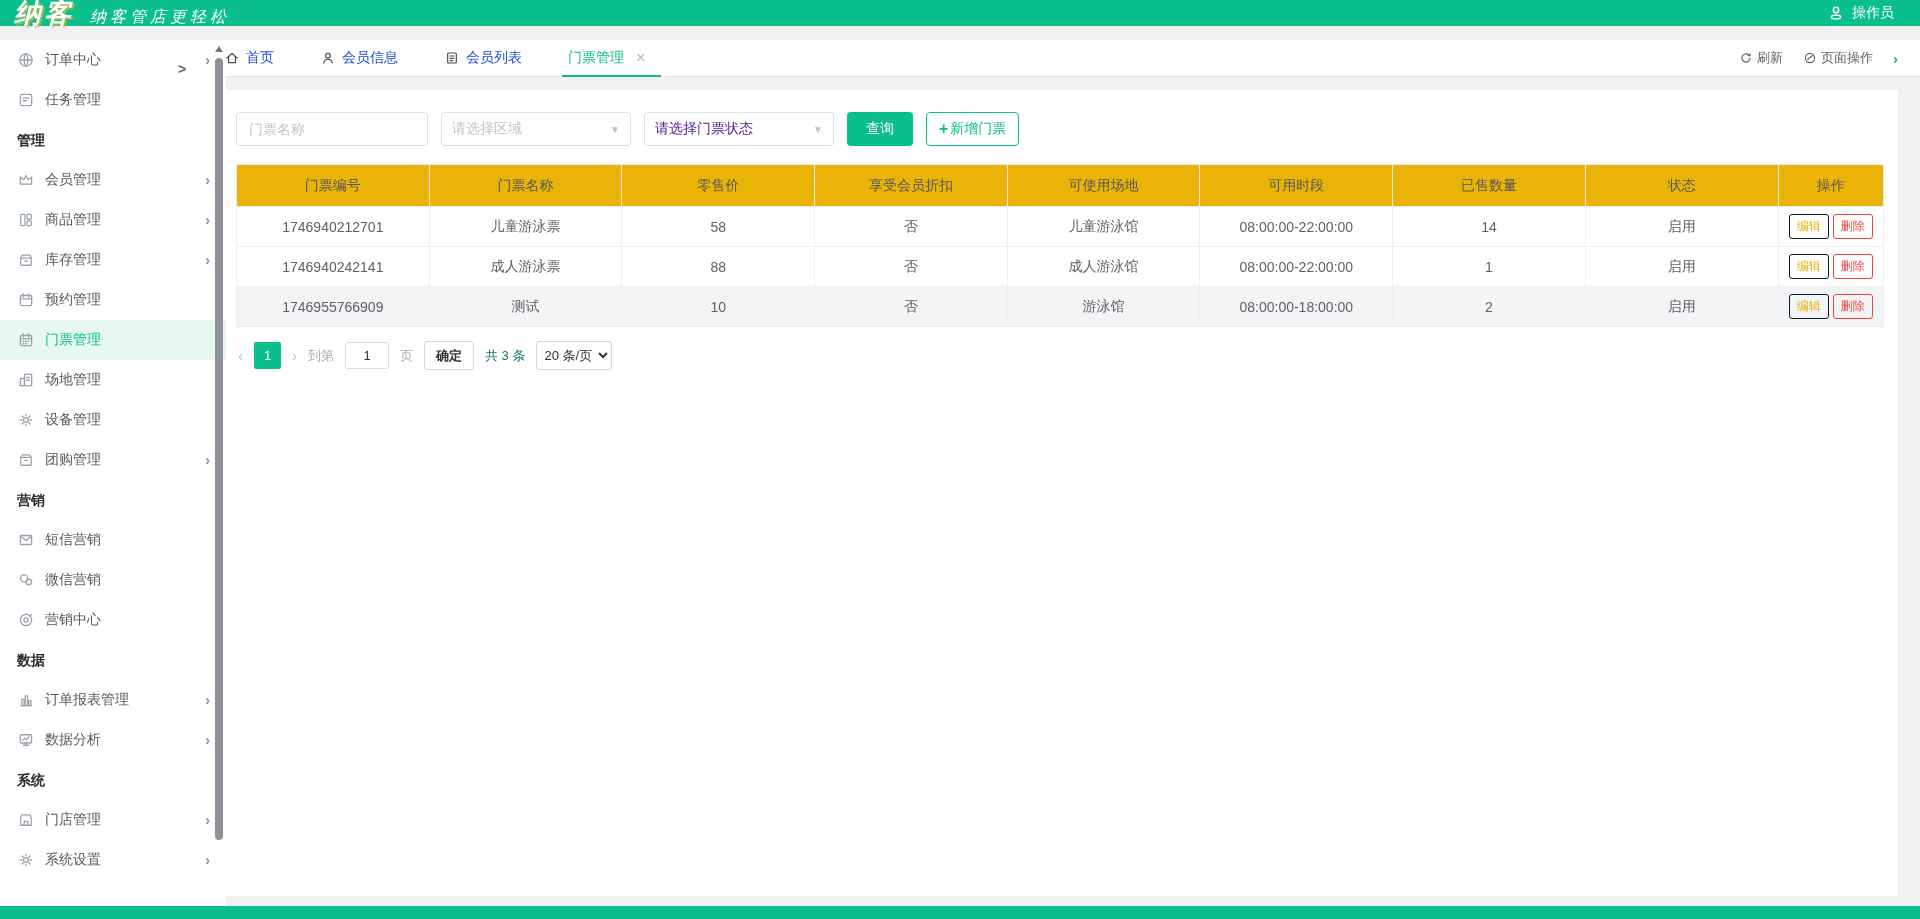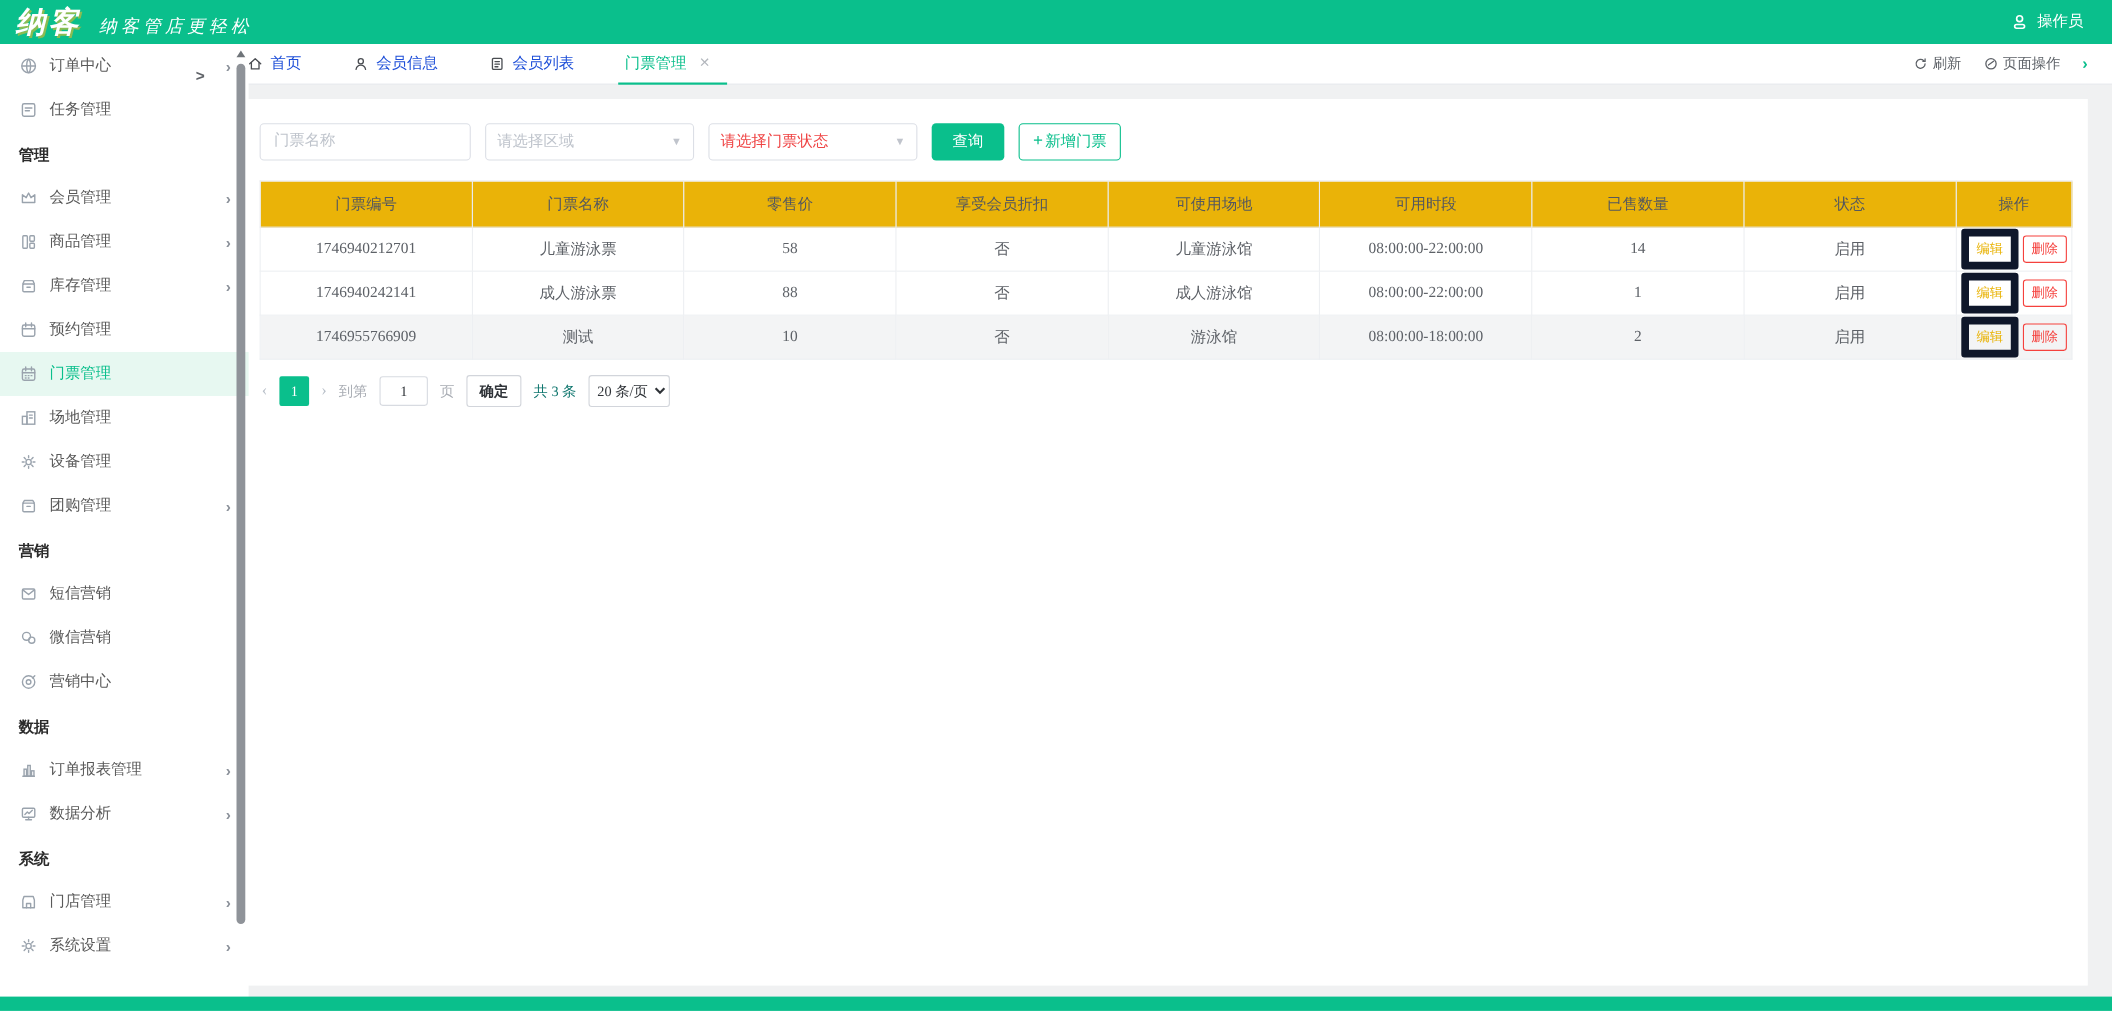--- a/index.html
+++ b/index.html
@@ -5,21 +5,21 @@
   * { margin:0; padding:0; box-sizing:border-box; }
   html,body { width:1920px; height:919px; }
   body {
     position:relative; overflow:hidden; background:#f0f1f2;
     font-family:"Liberation Sans","DejaVu Sans",sans-serif;
   }
   svg { display:block; }
 
   
   .app-header {
-    position:absolute; top:0; left:0; right:0; height:40px;
+    position:absolute; top:0; left:0; right:0; height:26px;
     background:#0abf8c; display:flex; align-items:center;
     justify-content:space-between; padding:0 26px 0 14px; z-index:30;
   }
   .logo-wrap { display:flex; align-items:baseline; gap:16px; }
   .logo-text {
     font-size:27px; font-weight:bold; font-style:italic; color:#fff;
     letter-spacing:3px; text-shadow:2px 2px 0 rgba(245,185,35,.55);
   }
   .slogan {
     font-family:"DejaVu Serif","Liberation Serif",serif;
@@ -53,45 +53,45 @@
   .tab { display:flex; align-items:center; gap:6px; margin-right:46px; height:100%; font-size:14px; color:#1d4ed8; cursor:pointer; position:relative; }
   .tab .t-ico { width:16px; height:16px; }
   .tab.active { color:#0abf8c; }
   .tab.active::after { content:""; position:absolute; left:-6px; right:-16px; bottom:-1px; height:2px; background:#0abf8c; }
   .tab-close { color:#b3b7bd; font-size:16px; margin-left:6px; line-height:1; cursor:pointer; }
   .tabbar-right { margin-left:auto; display:flex; align-items:center; gap:20px; font-size:13px; color:#5d6167; }
   .tb-act { display:flex; align-items:center; gap:4px; cursor:pointer; }
   .tb-chev { color:#0abf8c; font-size:15px; font-weight:bold; cursor:pointer; }
   .collapse-toggle { position:absolute; left:178px; top:61px; z-index:25; color:#5f6368; font-size:14px; font-weight:bold; cursor:pointer; }
 
-  .content { position:absolute; top:37px; left:0; right:0; bottom:0; padding:13px 22px 0 20px;font-family:Liberation Serif, serif; }
+  .content { position:absolute; top:37px; left:0; right:0; bottom:0; padding:13px 22px 0 20px; }
   .card { background:#fff; height:806px; padding:14px 10px 0 10px; }
 
   
   .filter-row { display:flex; align-items:center; gap:13px; margin:8px 0 18px 4px; }
   .f-input { width:192px; height:34px; border:1px solid #dcdfe6; border-radius:4px; padding:0 12px; font-size:14px; color:#606266; outline:none; font-family:inherit; }
   .f-input::placeholder { color:#bfc4cc; }
   .f-select { width:190px; height:34px; border:1px solid #dcdfe6; border-radius:4px; display:flex; align-items:center; justify-content:space-between; padding:0 10px; font-size:14px; cursor:pointer; background:#fff; }
   .f-select .ph { color:#bfc4cc; }
-  .f-select.dark .ph { color:#ef4444; }
+  .f-select.dark .ph { color:#4c1d95; }
   .caret { color:#c0c4cc; font-size:10px; }
   .btn-search { height:34px; padding:4px 19px; background:#0abf8c; color:#fff; border:none; border-radius:4px; font-size:14px; cursor:pointer; font-family:inherit; }
   .btn-add { height:34px; padding:0 12px; background:#fff; color:#0abf8c; border:1px solid #0abf8c; border-radius:4px; font-size:14px; cursor:pointer; display:flex; align-items:center; gap:2px; font-family:inherit; }
   .btn-add .plus { font-size:16px; font-weight:bold; line-height:1; }
 
   
   table.tickets { width:calc(100% - 8px); margin-left:4px; border-collapse:collapse; font-size:14px; table-layout:fixed; }
   .tickets th {
     background:#eab308; color:#55585e; font-weight:normal; height:42px;
     border:1px solid #e9ebef; text-align:center;
   }
   .tickets td { height:40px; border:1px solid #edeff2; text-align:center; color:#5d6167; }
   .tickets tbody tr:nth-child(3) { background:#f3f4f5; }
   .btn-edit, .btn-del { background:transparent; border-radius:3px; font-size:12px; padding:3px 7px; cursor:pointer; font-family:inherit; }
-  .btn-edit { color:#e9b305; border:7px solid #0f172a; margin-right:4px; }
+  .btn-edit { color:#e9b305; border:1px solid #0f172a; margin-right:4px; }
   .btn-del  { color:#f5413d; border:1px solid #f5413d; }
 
   
   .pager { display:flex; align-items:center; gap:11px; margin:14px 0 0 6px; font-size:13px; color:#5d6167; }
   .pg-prev, .pg-next { color:#b9c0c9; font-size:15px; cursor:pointer; }
   .pg-current { width:27px; height:27px; background:#0abf8c; color:#fff; border-radius:2px; display:flex; align-items:center; justify-content:center; cursor:pointer; }
   .pg-muted { color:#a9adb4; }
   .pg-input { width:44px; height:27px; border:1px solid #d8dbe1; border-radius:3px; text-align:center; font-size:13px; color:#2f3338; outline:none; font-family:inherit; }
   .pg-confirm { height:29px; padding:0 11px; background:#fff; border:1px solid #d2d5db; border-radius:3px; font-size:13px; font-weight:bold; color:#2f3338; cursor:pointer; font-family:inherit; }
   .pg-total { color:#0f766e; }

